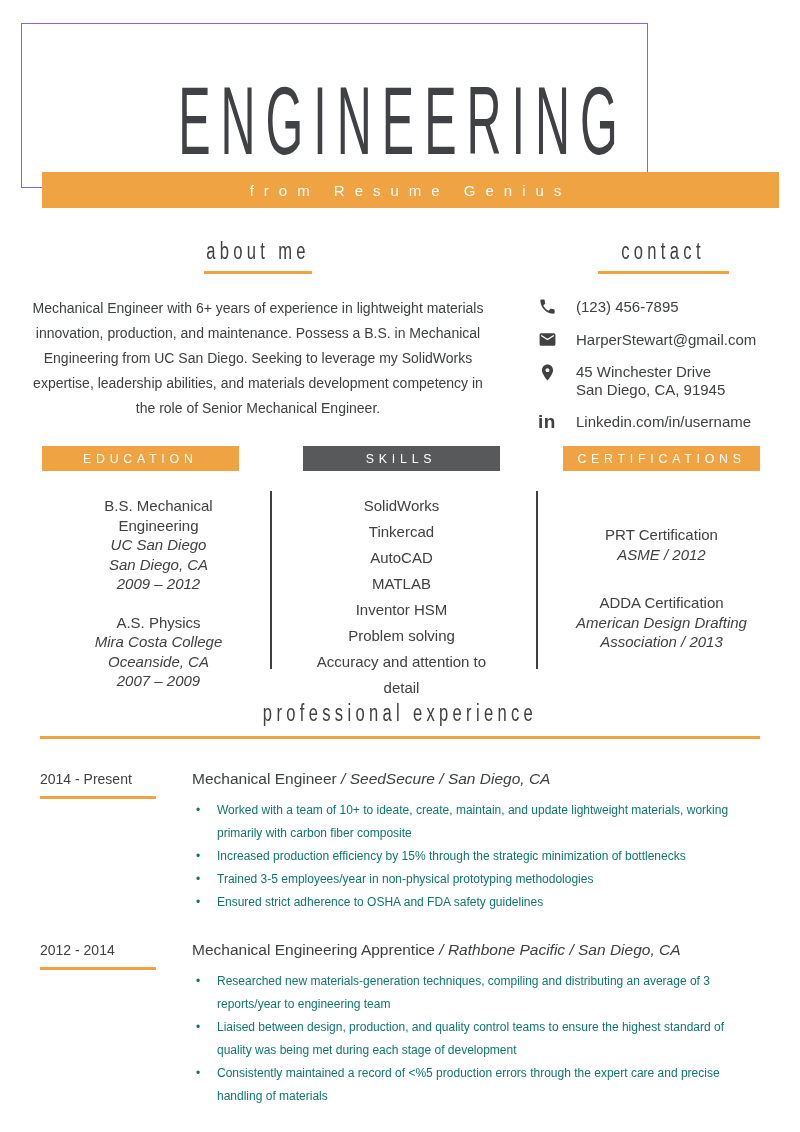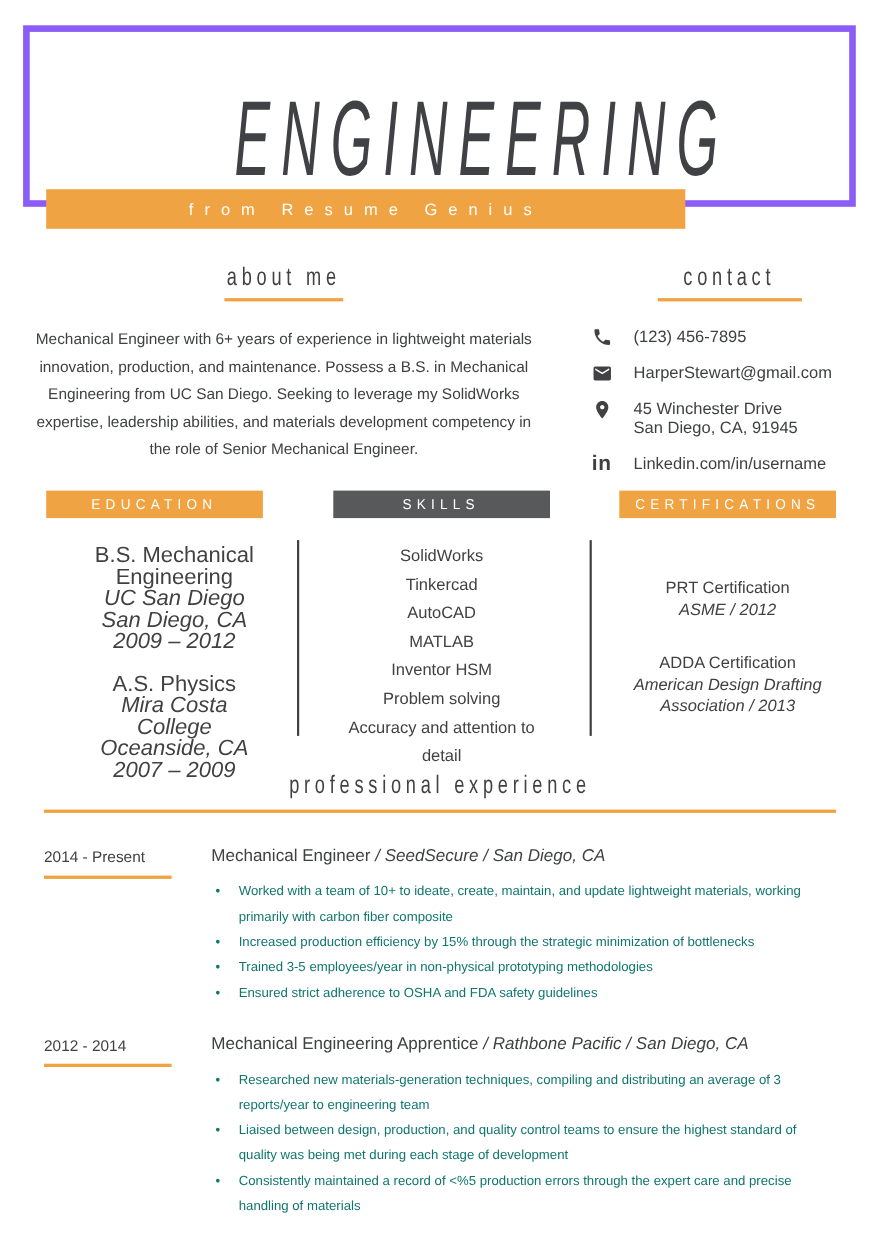--- a/index.html
+++ b/index.html
@@ -3,32 +3,32 @@
 <meta charset="utf-8">
 <style>
   * { margin:0; padding:0; box-sizing:border-box; }
   html,body { background:#ffffff; }
   .page {
     position:relative; width:800px; height:1132px; background:#ffffff;
     font-family:"Liberation Sans", sans-serif; color:#414042; overflow:hidden;
   }
   
   .header-box {
-    position:absolute; left:21px; top:23px; width:757px; height:165px;
-    border:6px solid #8b5cf6; background:#ffffff;font-style:italic;
+    position:absolute; left:21px; top:23px; width:627px; height:165px;
+    border:1px solid #8b5cf6; background:#ffffff;
   }
   .page-title {
     position:absolute; left:0; top:48px; width:100%;
     text-align:center; font-size:97px; font-weight:400; color:#404145;
     letter-spacing:20px; white-space:nowrap;
     transform:scaleX(0.5); transform-origin:center;
     line-height:1;
   }
   .header-banner {
-    position:absolute; left:42px; top:172px; width:581px; height:36px;
+    position:absolute; left:42px; top:172px; width:737px; height:36px;
     background:#f0a343; display:flex; align-items:center; justify-content:center;
   }
   .header-banner span {
     color:#ffffff; font-size:15px; letter-spacing:10px; white-space:nowrap;
   }
   
   .sec-heading {
     display:block; width:100%; text-align:center;
     font-size:23px; font-weight:400; color:#414042; letter-spacing:6px;
     transform:scaleX(0.72); transform-origin:center; white-space:nowrap;
@@ -54,21 +54,21 @@
     height:25px; display:flex; align-items:center; justify-content:center;
   }
   .col-banner span {
     color:#ffffff; font-size:13px; letter-spacing:5px; white-space:nowrap;
     transform:scaleX(0.95); transform-origin:center;
   }
   .banner-orange { background:#f0a343; }
   .banner-dark { background:#58595b; }
   .col-divider { position:absolute; top:45px; width:2px; height:178px; background:#414042; }
   .divider-1 { left:270px; } .divider-2 { left:536px; }
-  .edu-content { margin-top:25px; font-size:20px; line-height:19.5px;margin-left:36px; }
+  .edu-content { margin-top:25px; font-size:15px; line-height:19.5px;margin-left:36px; }
   .edu-entry + .edu-entry { margin-top:19px; }
   .detail-italic { font-style:italic; }
   .skills-content { margin-top:22px; font-size:15px; }
   .skill-item { line-height:26px; }
   .cert-content { margin-top:54px; font-size:15px; line-height:19.5px; }
   .cert-entry + .cert-entry { margin-top:29px; }
   
   .experience { position:absolute; left:0; top:700px; width:800px; }
   .exp-rule { height:3px; background:#f0a343; margin:9px 40px 0; }
   .job { display:flex; padding:0 40px; margin-top:29px; }

